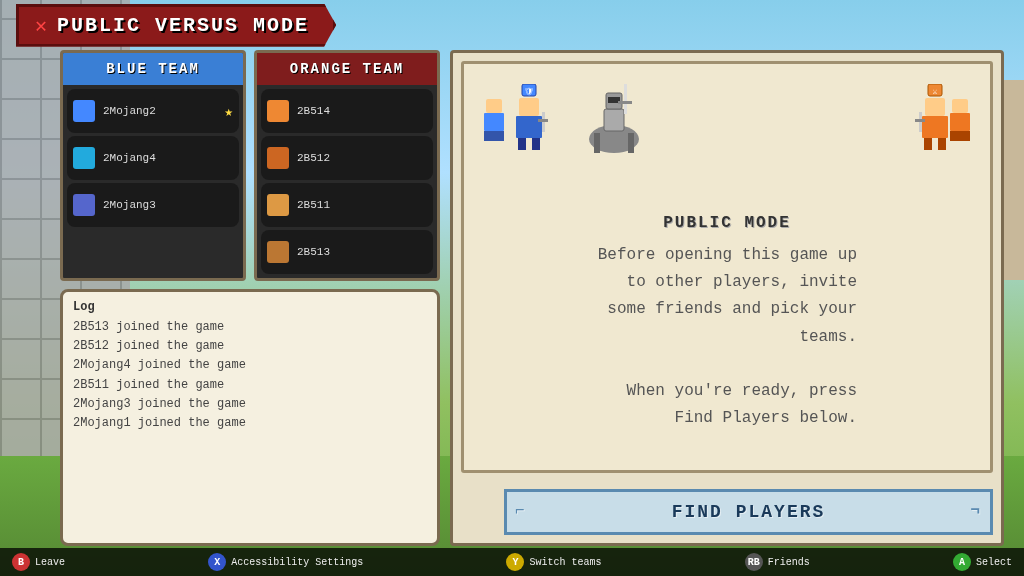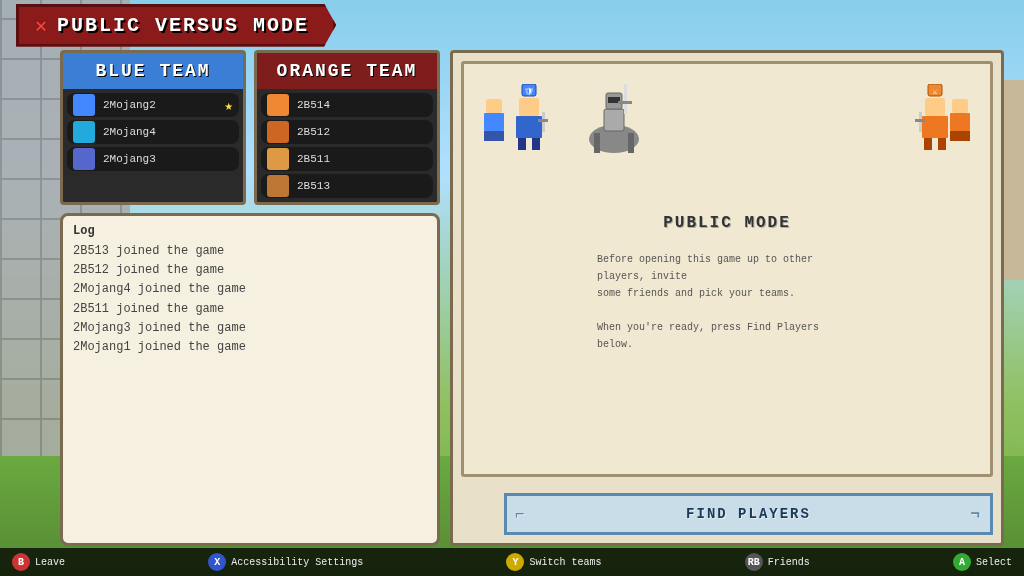--- a/index.html
+++ b/index.html
@@ -166,21 +166,21 @@
       flex: 1;
       border: 3px solid #7a6a50;
       background: #2a2a2a;
       border-radius: 4px;
       overflow: hidden;
     }
 
     .team-header {
       padding: 8px 12px;
       text-align: center;
-      font-size: 18px;
+      font-size: 14px;
       font-weight: bold;
       letter-spacing: 2px;
       color: white;
       text-shadow: 1px 1px 0 #000;
     }
 
     .blue-header { background: #3a7fd5; }
     .orange-header { background: #7f1d1d; }
 
     .team-members {
@@ -190,21 +190,21 @@
       gap: 3px;
     }
 
     .member-row {
       display: flex;
       align-items: center;
       gap: 8px;
       padding: 4px 6px;
       background: #1a1a1a;
       border-radius: 8px;
-      height: 24px;
+      height: 44px;
     }
 
     .member-avatar {
       width: 22px;
       height: 22px;
       border-radius: 3px;
       flex-shrink: 0;
     }
 
     .member-name {
@@ -278,40 +278,39 @@
       font-size: 16px;
       font-weight: bold;
       letter-spacing: 2px;
       text-align: center;
       margin-bottom: 10px;
       text-shadow: 1px 1px 0 #aaa;
     }
 
     #mode-desc {
       color: #555;
-      font-size: 10px;
-      text-align: left;
+      font-size: 16px;
+      text-align: right;
       line-height: 1.7;
       max-width: 260px;
-      margin-top: 9px;
     }
 
     
     #action-buttons {
       padding: 8px;
       display: flex;
       flex-direction: column;
       gap: 6px;
     }
 
     .action-btn {
       border: 3px solid #5a8ab0;
       background: #c8dde8;
       color: #1a3a5a;
-      font-size: 14px;
+      font-size: 18px;
       font-weight: bold;
       letter-spacing: 2px;
       padding: 10px;
       text-align: center;
       cursor: pointer;
       font-family: 'Courier New', monospace;
       text-shadow: 1px 1px 0 rgba(255,255,255,0.5);
       position: relative;
       margin-left: 43px;
     }

